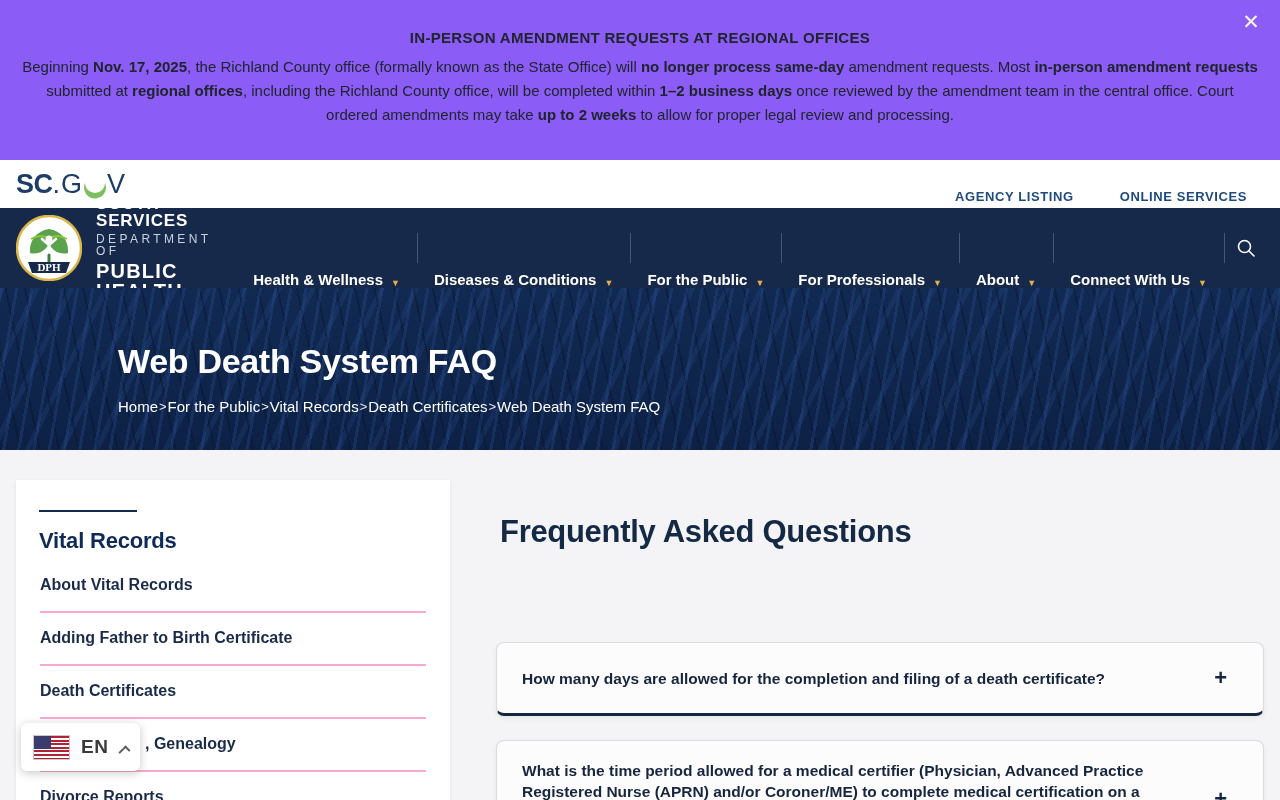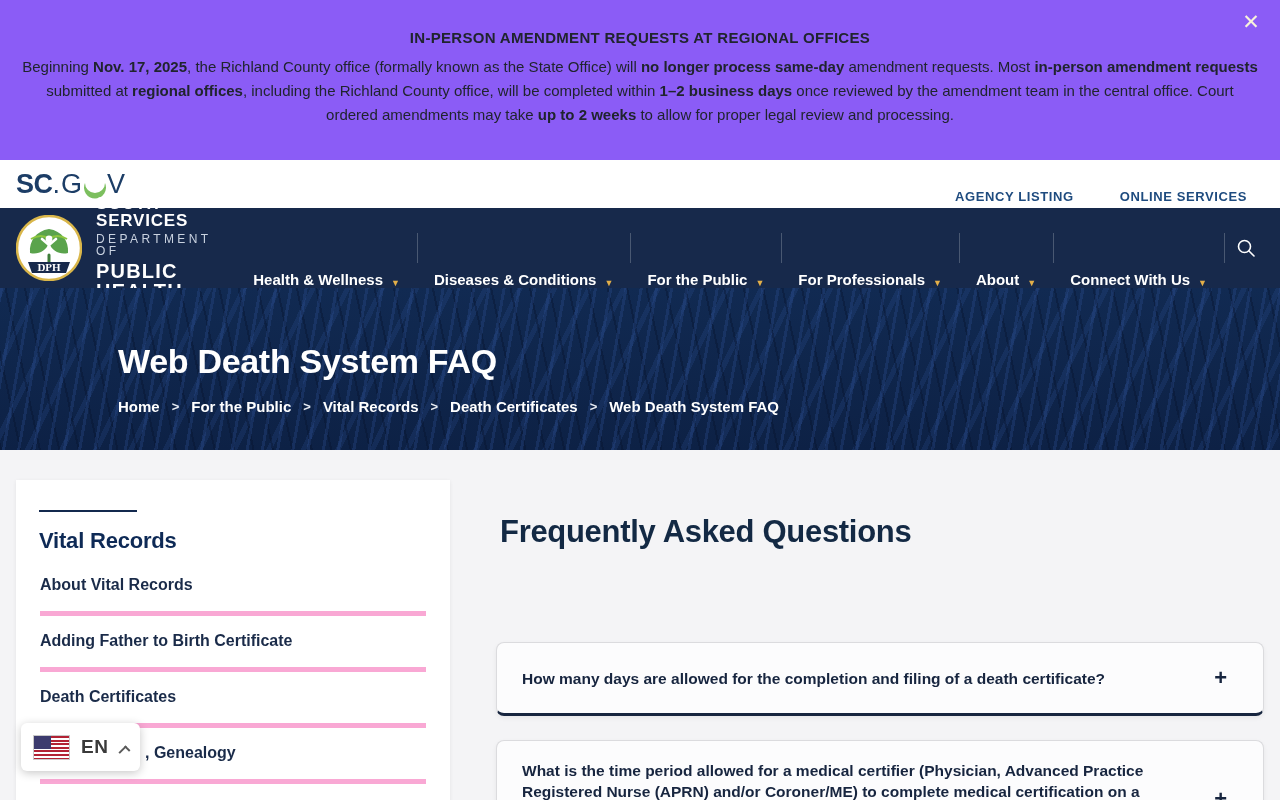--- a/index.html
+++ b/index.html
@@ -43,35 +43,35 @@
   .nav-search { position:relative; display:flex; align-items:center; justify-content:center; width:44px; height:80px; cursor:pointer; }
 
   
   .hero { position:absolute; left:0; top:288px; width:1280px; height:162px; color:#fff;
           background:
             repeating-linear-gradient(100deg, rgba(48,84,156,.28) 0 3px, transparent 3px 15px),
             repeating-linear-gradient(78deg, rgba(6,18,44,.38) 0 2px, transparent 2px 19px),
             repeating-linear-gradient(116deg, rgba(52,92,170,.18) 0 5px, transparent 5px 31px),
             linear-gradient(180deg, #112A52, #0D2145); }
   .hero-title { position:absolute; left:118px; top:342px; top:54px; font-size:34px; font-weight:bold; letter-spacing:-.3px; }
-  .breadcrumb { position:absolute; left:118px; top:110px; display:flex; align-items:center; gap:12px;
-                font-size:15px; font-weight:bold; }
+  .breadcrumb { position:absolute; left:118px; top:110px; display:flex; align-items:center; gap:1px;
+                font-size:15px; font-weight:normal; }
   .breadcrumb a { color:#fff; text-decoration:none; cursor:pointer; }
   .crumb-sep { font-size:13px; color:#E8ECF4; }
 
   
   .content-bg { position:absolute; left:0; top:450px; width:1280px; height:350px; background:#F4F4F6; }
 
   
   .sidebar-card { position:absolute; left:16px; top:480px; width:434px; height:340px; background:#FFFFFF;
                   box-shadow:0 1px 4px rgba(0,0,0,.07); }
   .sidebar-rule { margin:30px 0 0 23px; width:98px; height:2px; background:#13294E; }
   .sidebar-heading { margin:16px 0 6px 23px; font-size:22px; font-weight:bold; color:#0E2A56; letter-spacing:-.2px; }
   .sidebar-list { list-style:none; margin:0 24px; }
-  .sidebar-list li { padding:16px 0 17px; border-bottom:5px solid #f9a8d4; }
+  .sidebar-list li { padding:16px 0 17px; border-bottom:2px solid #f9a8d4; }
   .sidebar-list li:last-child { border-bottom:0; }
   .sidebar-list a { font-size:16px; font-weight:bold; color:#1A2B49; text-decoration:none; cursor:pointer; display:block; }
   .sidebar-list li.indented a { padding-left:105px; }
 
   
   .faq-heading { position:absolute; left:500px; top:514px; font-size:31px; font-weight:bold; color:#132944; letter-spacing:-.3px; }
   .faq-card { position:absolute; left:496px; width:768px; background:#FCFCFD; border:1px solid #DBDBDE;
               border-bottom:3px solid #17253F; border-radius:8px; box-shadow:0 2px 5px rgba(0,0,0,.06);
               display:flex; align-items:center; cursor:pointer; }
   .faq-card-1 { top:642px; height:74px; }

